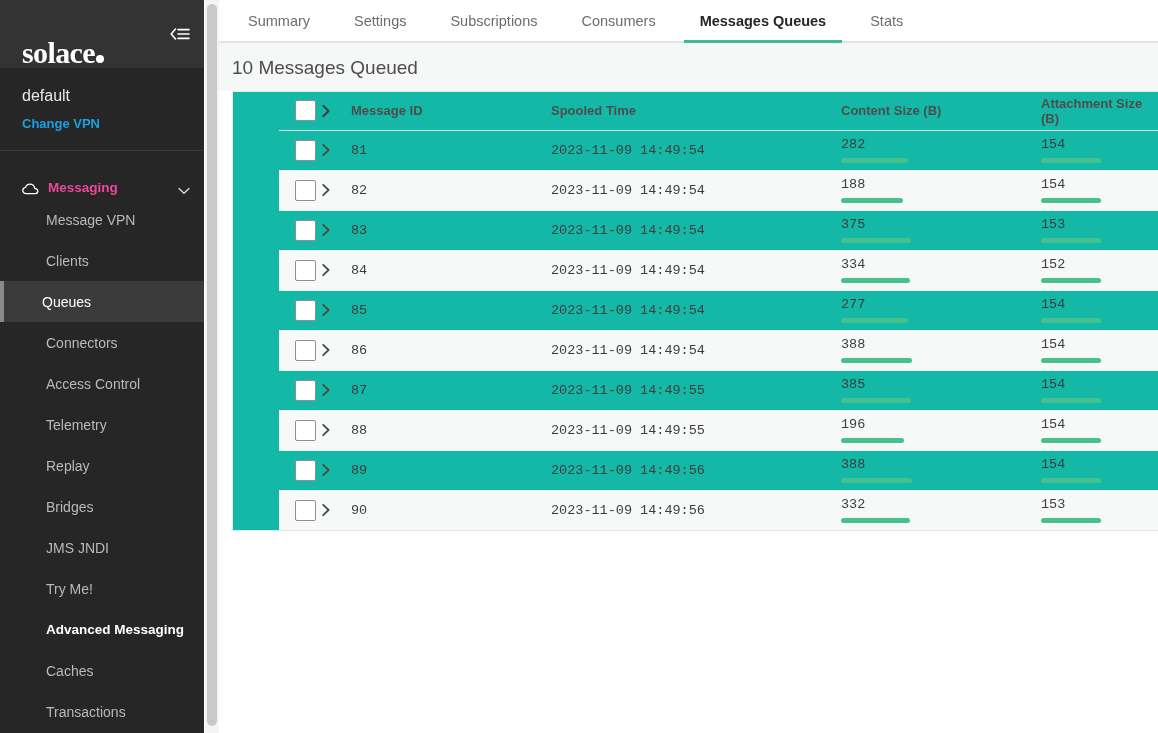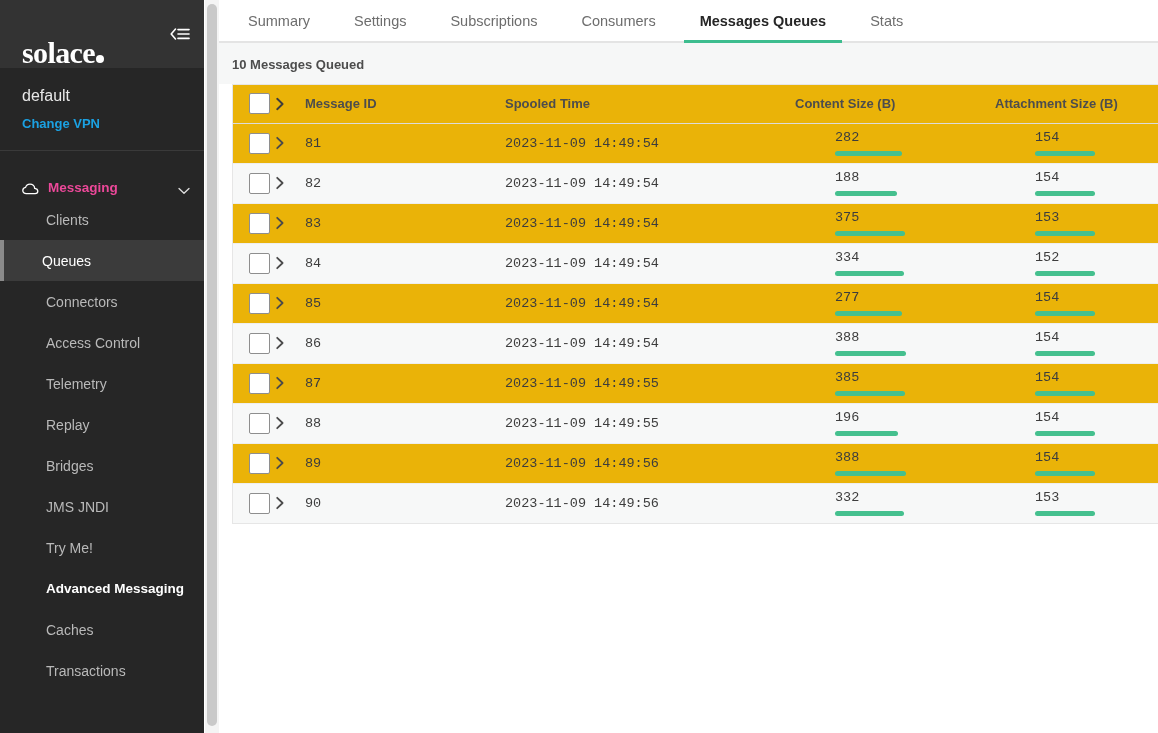--- a/index.html
+++ b/index.html
@@ -179,31 +179,32 @@
 
   .content {
     flex: 1 1 auto;
     background: #ffffff;
     display: flex; flex-direction: column;
     overflow: hidden;
   }
   .count-bar {
     background: #f6f7f7;
     padding: 14px 0 12px 14px;
-    font-size: 13px;
-    font-weight: 700;
+    font-size: 19px;
+    font-weight: 400;
     color: #4d4d4d;
     flex: 0 0 auto;
   }
   .table-wrap {
     margin: 0 0 0 14px;
-    background: #eab308;
+    background: #14b8a6;
     border: 1px solid #e6e6e6;
     border-right: none;
     flex: 0 0 auto;
+    padding-left: 46px;
   }
   table { width: 100%; border-collapse: collapse; table-layout: fixed; }
   th {
     text-align: left;
     font-size: 13px;
     font-weight: 700;
     color: #4d4d4d;
     height: 38px;
     padding: 0;
     border-bottom: 1px solid #dcdcdc;
@@ -233,21 +234,21 @@
     border: 1px solid #8e8e8e;
     border-radius: 2px;
     background: #ffffff;
     margin-left: 16px;
     cursor: pointer;
   }
   .ex { display: flex; align-items: center; cursor: pointer; }
   .cell-pad { padding-left: 2px; }
   .th-pad { padding-left: 2px; }
 
-  .metric { padding-left: 2px; margin-left: 40px; }
+  .metric { padding-left: 2px; }
   .metric-val { font-size: 13.5px; color: #3d3d3d; line-height: 16px; }
   .bar {
     height: 5px;
     background: #45c08e;
     border-radius: 3px;
     margin-top: 5px;
   }
 </style>
 </head>
 <body>
@@ -281,20 +282,23 @@
       </span>
       <span>Messaging</span>
       <span class="chev">
         <svg width="12" height="8" viewBox="0 0 12 8" fill="none">
           <path d="M1 1.6 L6 6.2 L11 1.6" stroke="#dddddd" stroke-width="1.4" fill="none" stroke-linecap="round" stroke-linejoin="round"></path>
         </svg>
       </span>
     </div>
 
     <div class="nav-list">
+      <div class="nav-item">
+          <span>Message VPN</span>
+        </div>
       <div class="nav-item">
           <span>Clients</span>
         </div>
       <div class="nav-item active">
           <span>Queues</span>
         </div>
       <div class="nav-item">
           <span>Connectors</span>
         </div>
       <div class="nav-item">

